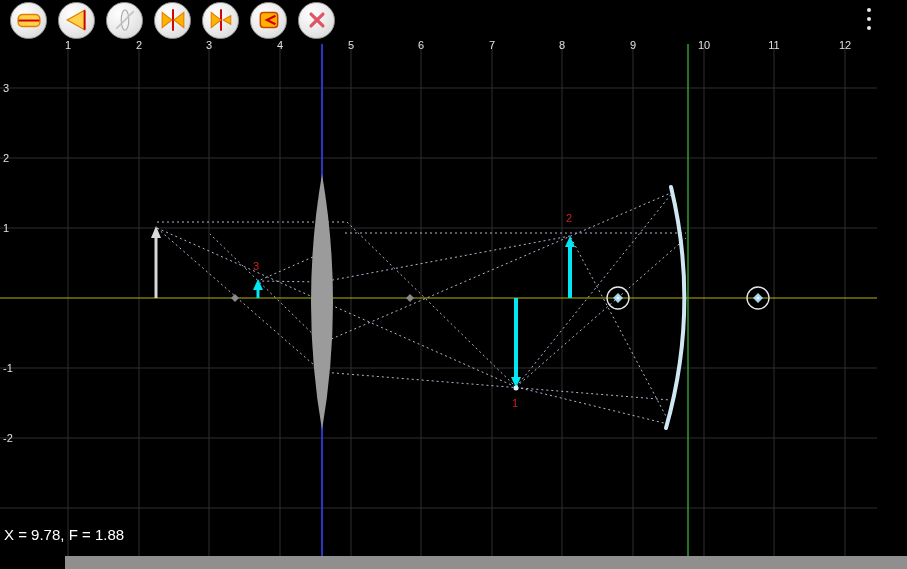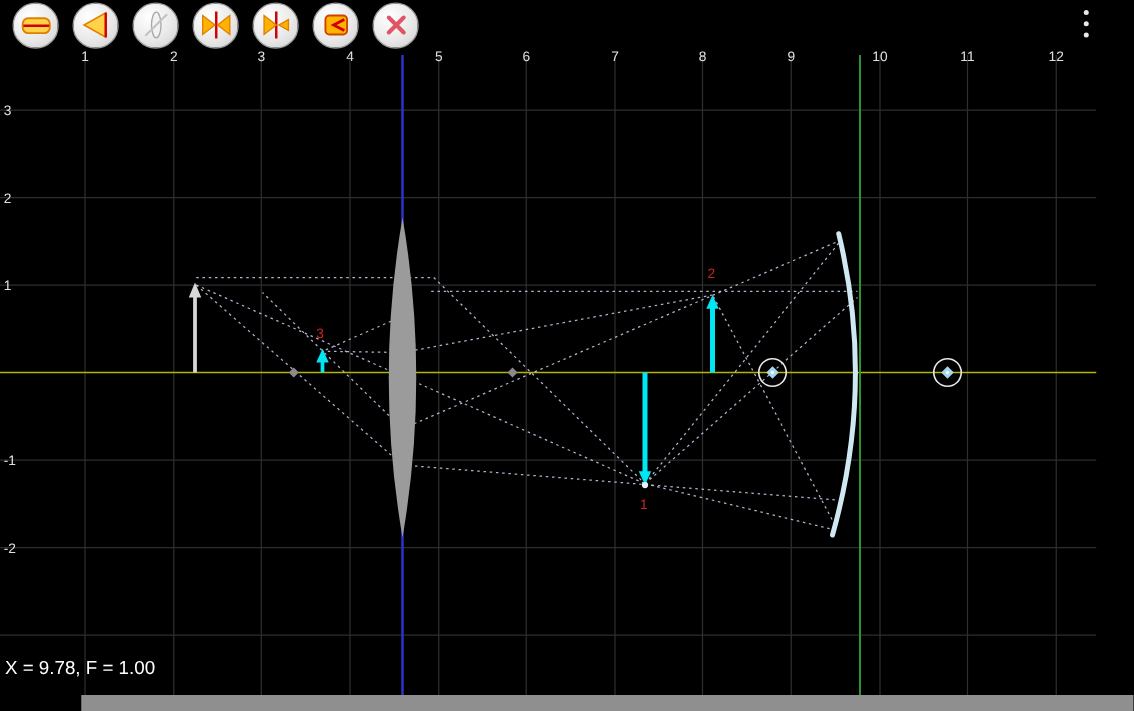--- a/index.html
+++ b/index.html
@@ -146,16 +146,16 @@
       </svg>
     </button>
   </div>
 
   <div class="kebab">
     <span></span>
     <span></span>
     <span></span>
   </div>
 
-  <div class="status">X = 9.78, F = 1.00</div>
+  <div class="status">X = 9.78, F = 1.88</div>
 
   <div class="navbar"></div>
 </div>
 
 </body></html>

